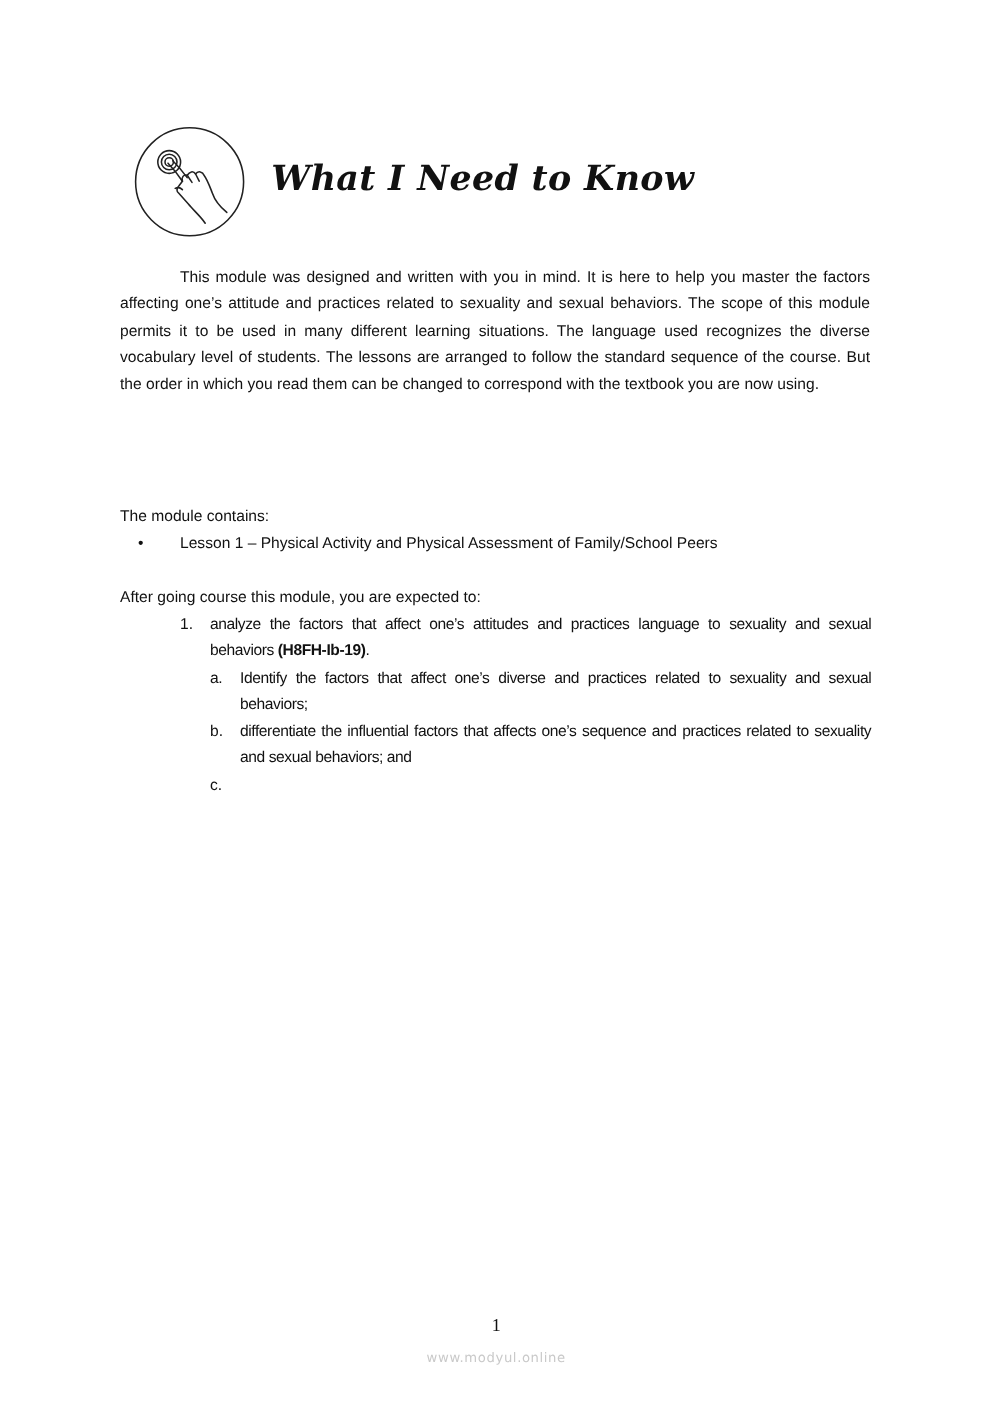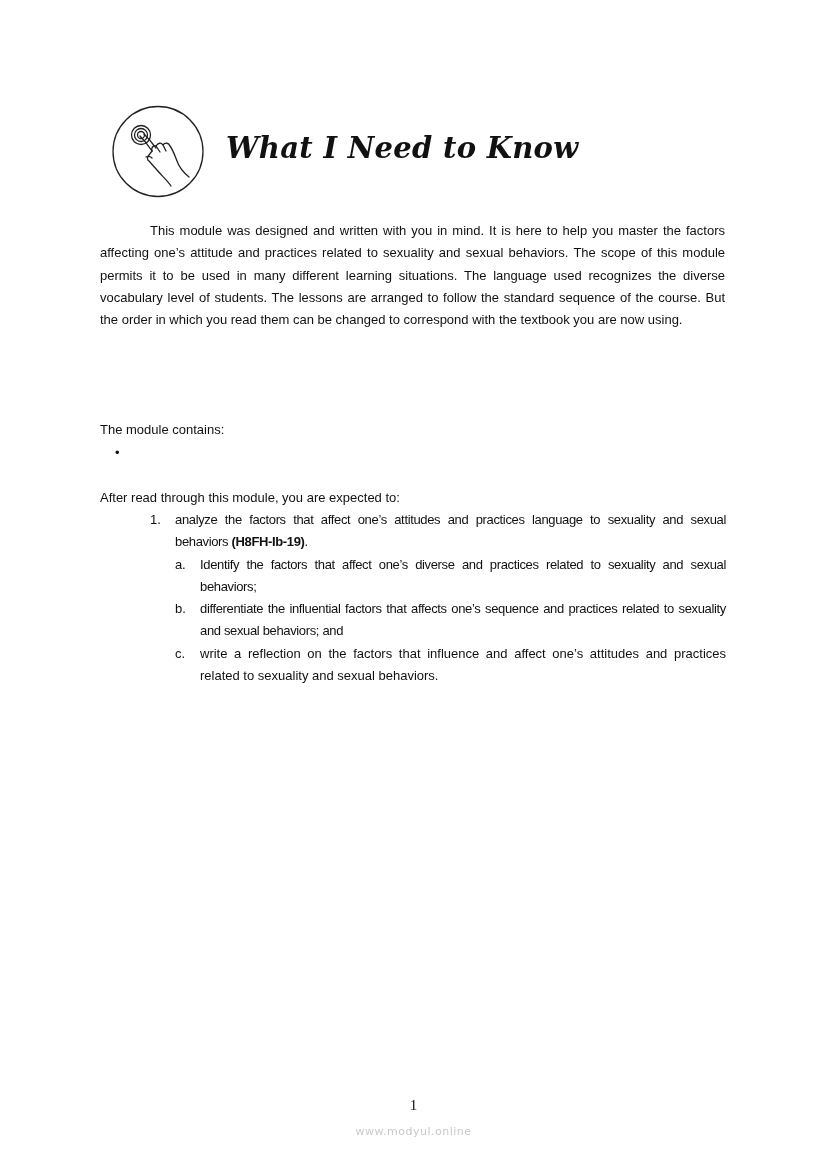--- a/index.html
+++ b/index.html
@@ -51,40 +51,40 @@
   </div>
 
   <h1 class="title">What I Need to Know</h1>
 
   <p class="intro txt">This module was designed and written with you in mind. It is here to help you master the factors affecting one’s attitude and practices related to sexuality and sexual behaviors. The scope of this module permits it to be used in many different learning situations. The language used recognizes the diverse vocabulary level of students. The lessons are arranged to follow the standard sequence of the course. But the order in which you read them can be changed to correspond with the textbook you  are now using.</p>
 
   <p class="contains-label txt">The module contains:</p>
   <ul class="bullet-list txt">
     <li>
       <span class="dot">•</span>
+      <span>Lesson 1 – Physical Activity and Physical Assessment of Family/School Peers</span>
     </li>
   </ul>
 
-  <p class="expected-label txt">After read through this module, you are expected to:</p>
+  <p class="expected-label txt">After going course this module, you are expected to:</p>
   <ol class="obj-list txt">
     <li class="obj-item">
       <span class="num">1.</span>
       <div class="cond"><span>analyze the factors that affect one’s attitudes and practices language to  sexuality and sexual behaviors </span><span class="bold">(H8FH-Ib-19)</span><span>.</span></div>
       <ul class="sub-list">
         <li class="sub-item cond">
           <span class="letter">a.</span>
           <span>Identify the factors that affect one’s diverse and practices related to sexuality and sexual behaviors;</span>
         </li>
         <li class="sub-item">
           <span class="letter">b.</span>
           <span class="cond">differentiate the influential factors that affects one’s sequence and practices related to sexuality and sexual behaviors; and</span>
         </li>
         <li class="sub-item">
           <span class="letter">c.</span>
-          <span>write a reflection on the factors that influence and affect one’s attitudes and practices related to sexuality and sexual behaviors.</span>
         </li>
       </ul>
     </li>
   </ol>
 
   <p class="page-num">1</p>
   <p class="watermark">www.modyul.online</p>
 </div>
 
 </body></html>

